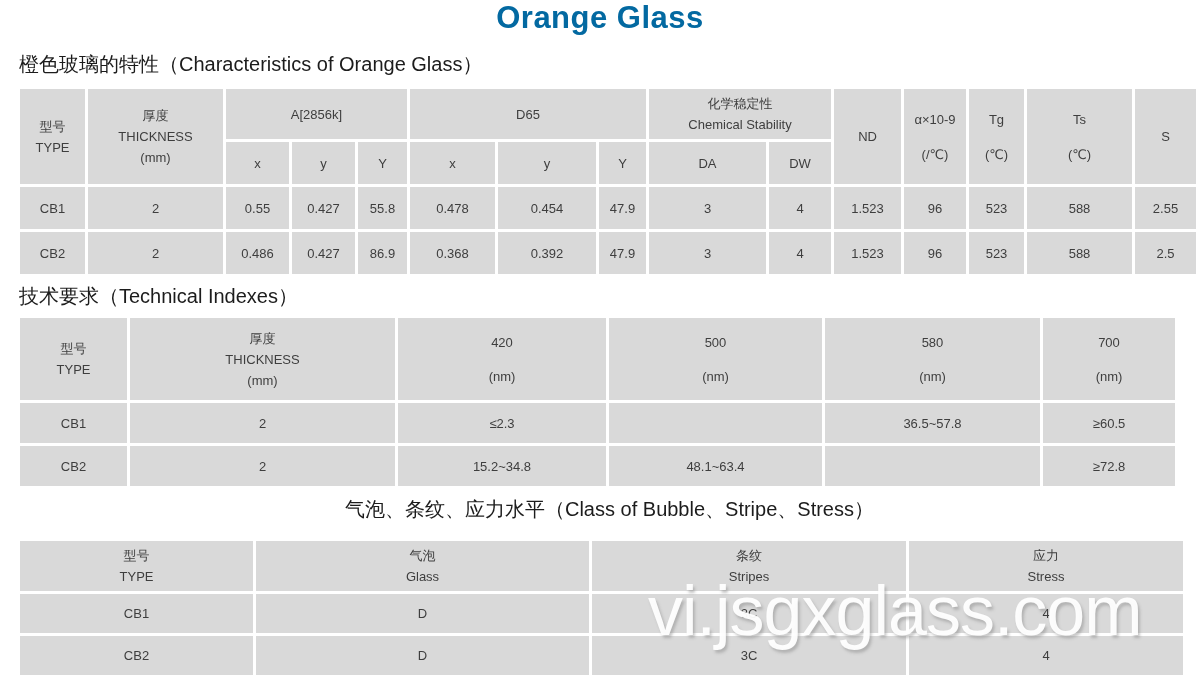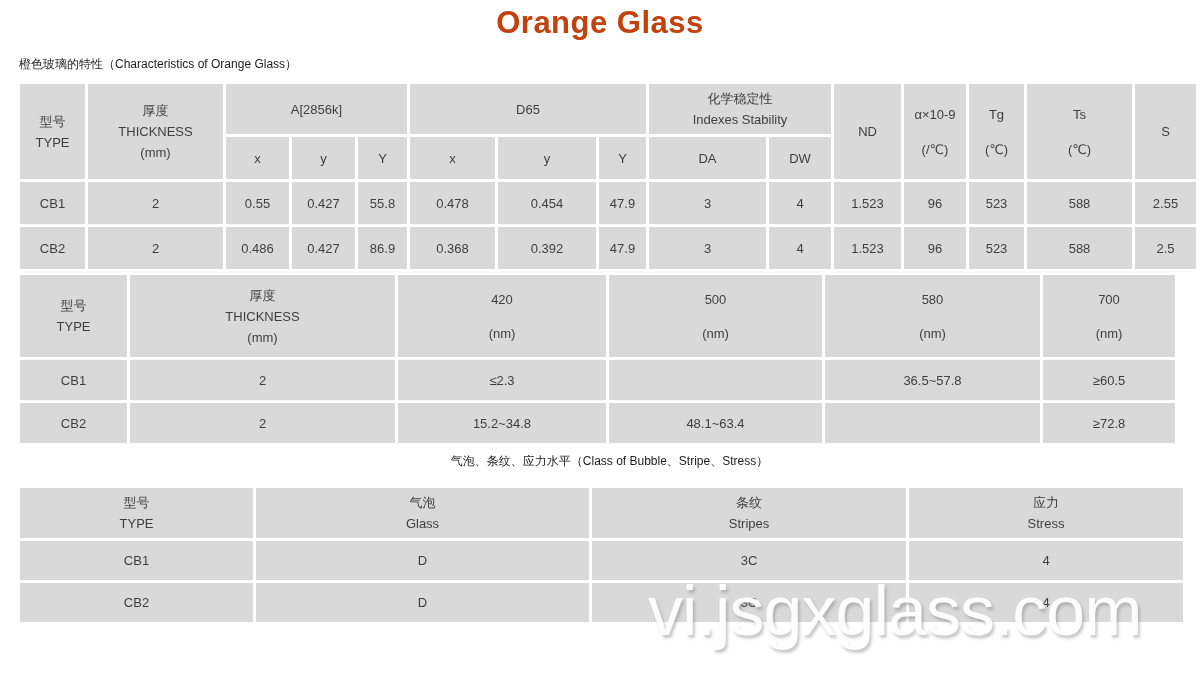--- a/index.html
+++ b/index.html
@@ -8,26 +8,25 @@
     width:1200px; height:679px;
     font-family:"Liberation Sans","DejaVu Sans",sans-serif;
     color:#3e3e3e;
     position:relative;
     overflow:hidden;
   }
   .title {
     text-align:center;
     font-size:31px;
     font-weight:700;
-    color:#c2410c;
-    padding-top:5px;
+    color:#0369a1;
     letter-spacing:0.5px;
   }
   .sec-heading {
-    font-size:12px;
+    font-size:20px;
     color:#1c1c1c;
     margin-left:19px;
   }
   .h1m { margin-top:15px; margin-bottom:8px; }
   .h2m { margin-top:6px;  margin-bottom:5px; }
   .h3m { margin-top:7px;  margin-bottom:15px;text-align:center; }
   table {
     border-collapse:collapse;
     table-layout:fixed;
     margin-left:17px;
@@ -104,21 +103,21 @@
         </th>
         <th rowspan="2">
           <div>厚度</div>
           <div>THICKNESS</div>
           <div>(mm)</div>
         </th>
         <th colspan="3">A[2856k]</th>
         <th colspan="3">D65</th>
         <th colspan="2">
           <div>化学稳定性</div>
-          <div>Indexes Stability</div>
+          <div>Chemical Stability</div>
         </th>
         <th rowspan="2">ND</th>
         <th rowspan="2">
           <div>α×10-9</div>
           <div class="g14">(/℃)</div>
         </th>
         <th rowspan="2">
           <div>Tg</div>
           <div class="g14">(℃)</div>
         </th>
@@ -170,20 +169,21 @@
         <td>96</td>
         <td>523</td>
         <td>588</td>
         <td>2.5</td>
       </tr>
     </tbody>
       </table>
   </div>
 
   <div>
+    <div class="sec-heading h2m">技术要求（Technical Indexes）</div>
     <table class="t2">
       <colgroup>
         <col style="width:110px">
           <col style="width:268px">
           <col style="width:211px">
           <col style="width:216px">
           <col style="width:218px">
           <col style="width:135px">
       </colgroup>
       <tbody>

